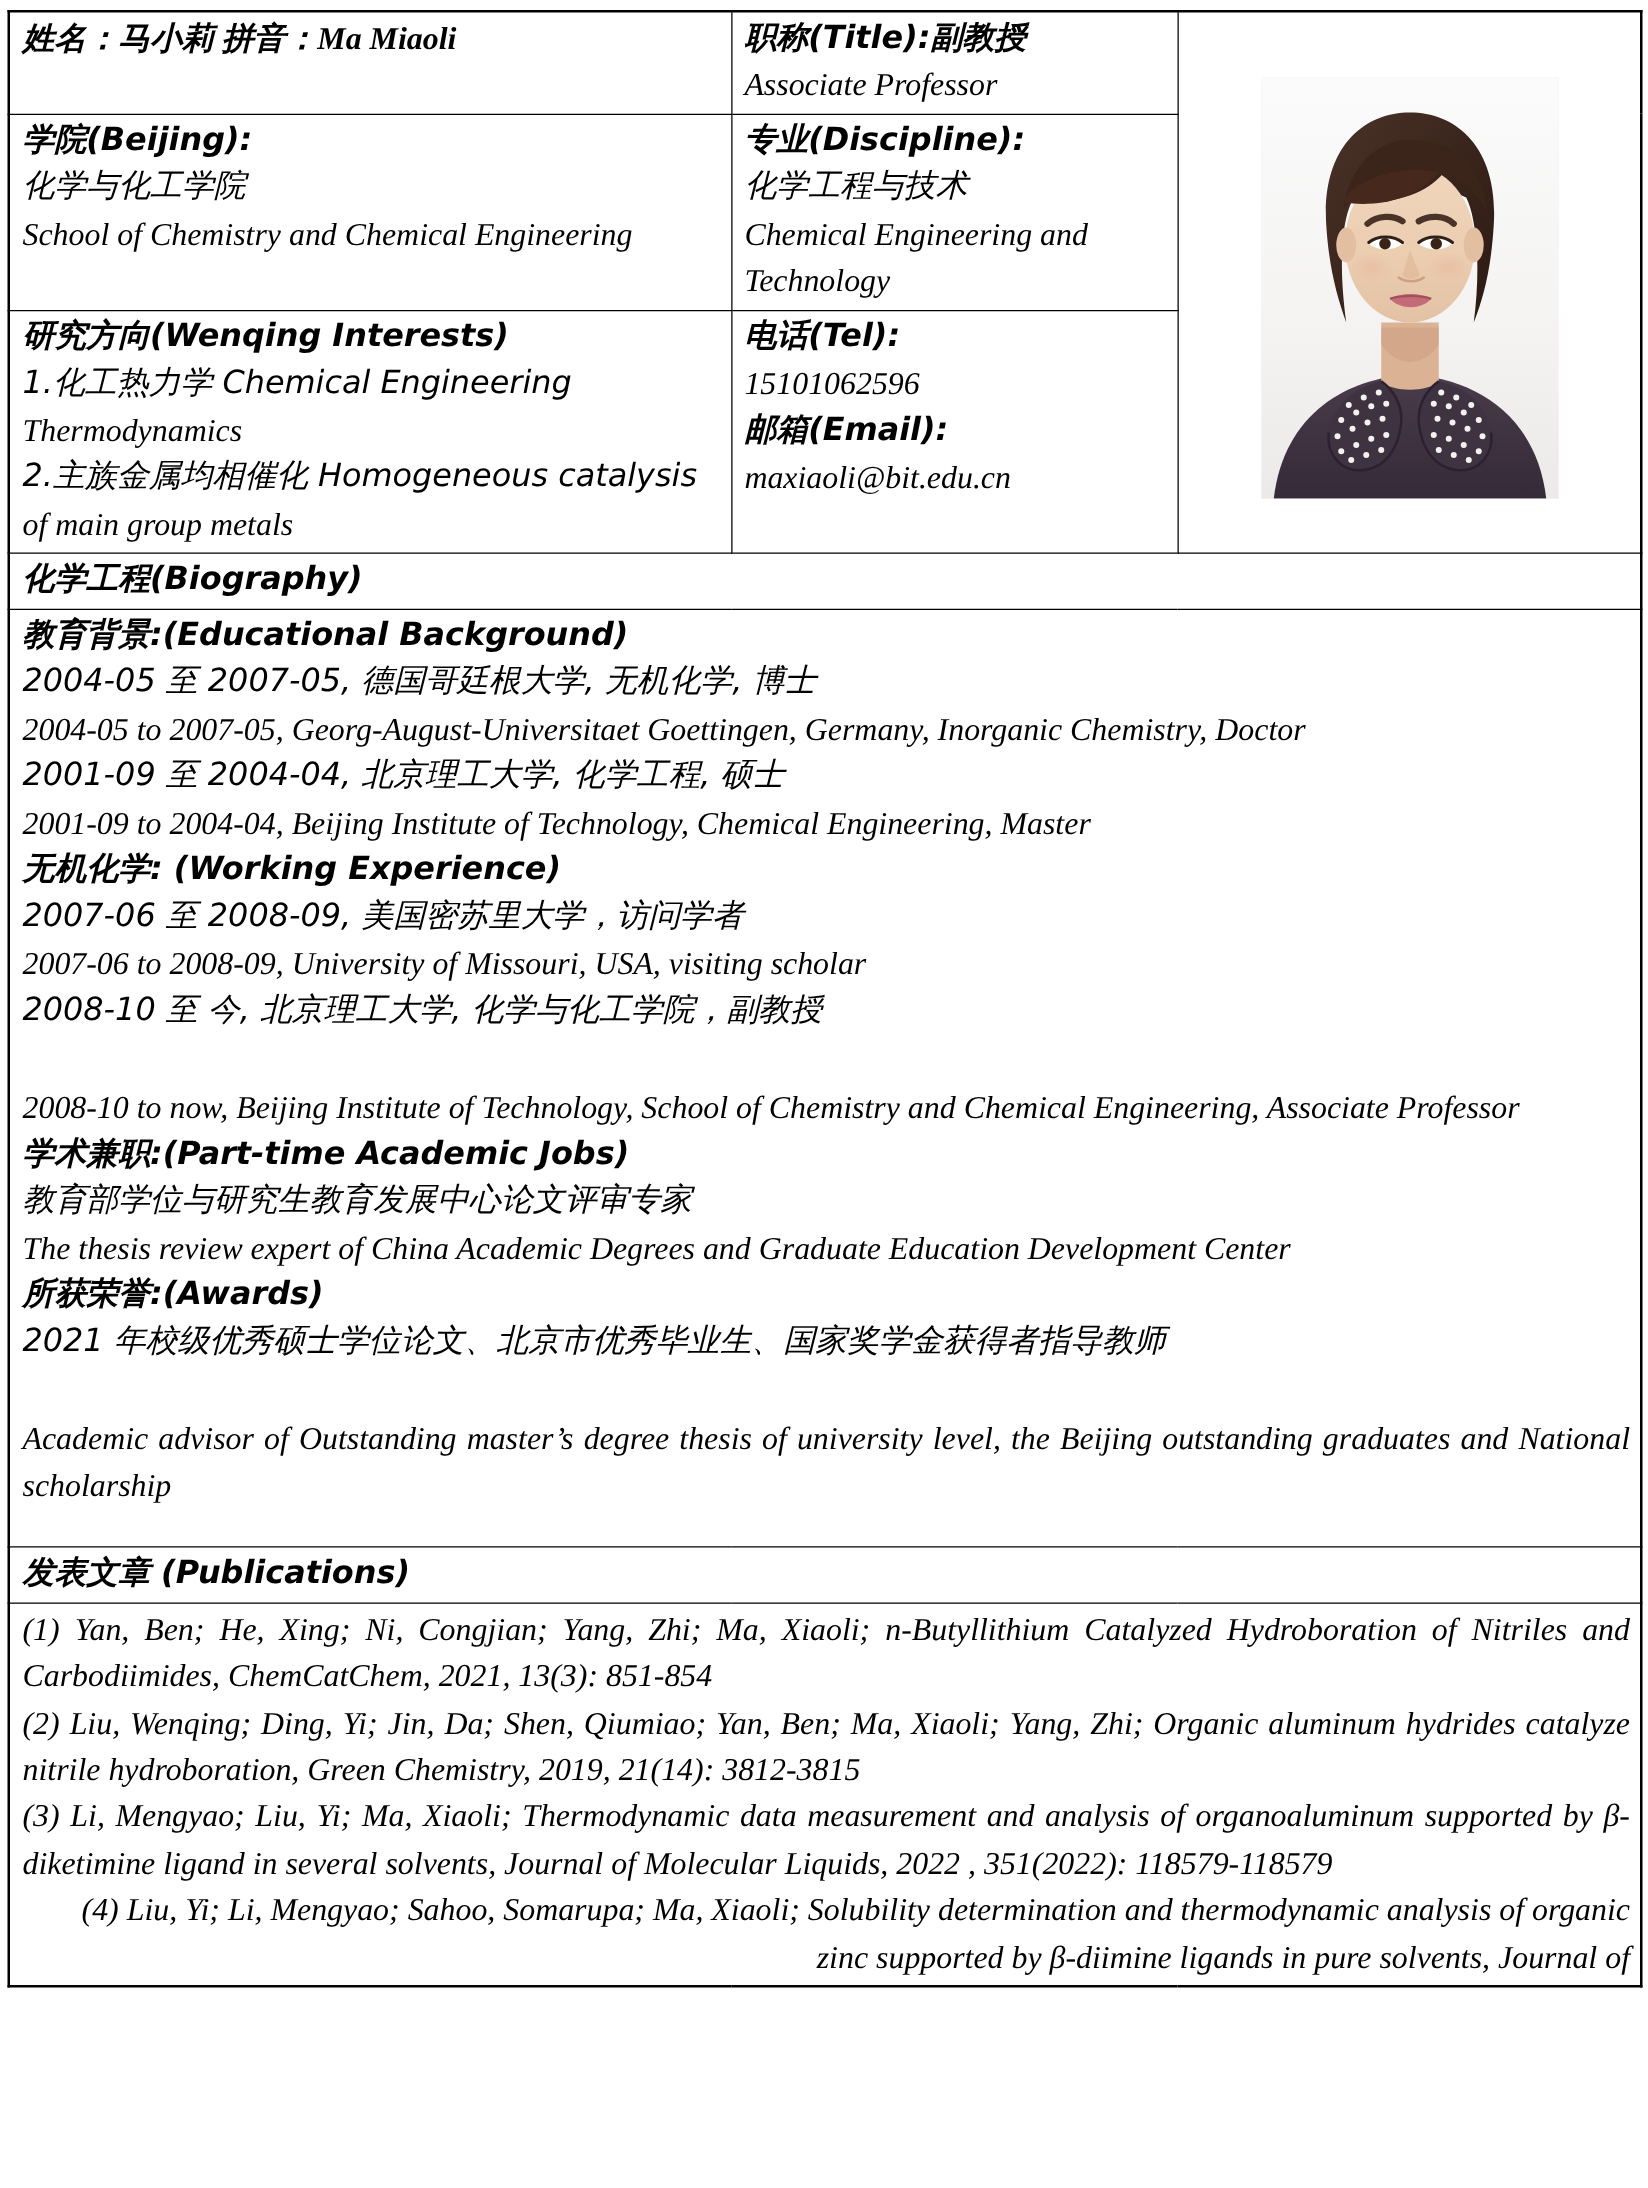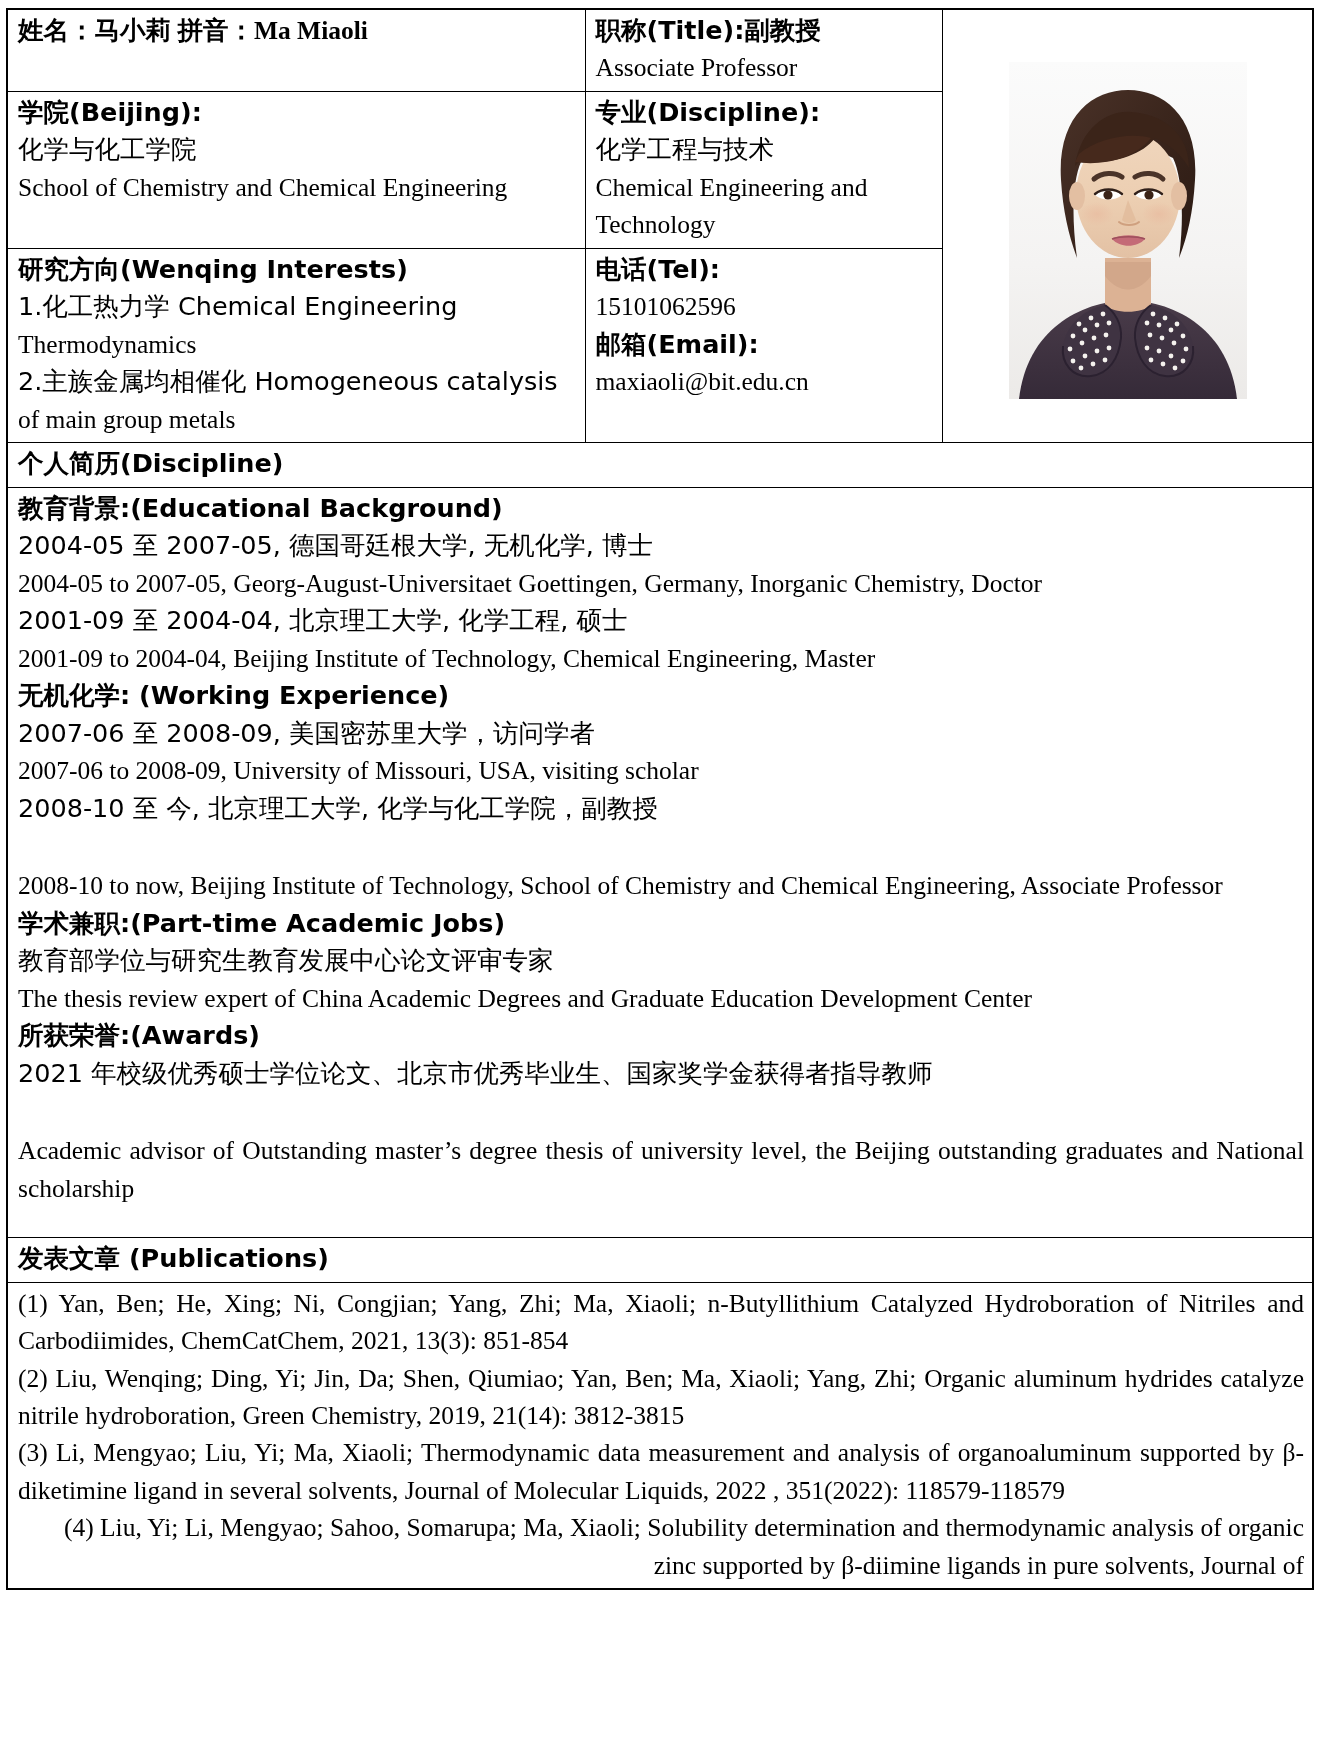--- a/index.html
+++ b/index.html
@@ -28,20 +28,21 @@
     border-collapse: collapse;
     table-layout: fixed;
     border: 2px solid #000;
   }
   table.cv td {
     border: 1px solid #000;
     vertical-align: top;
     padding: 2px 8px 4px 10px;
     font-size: 25.5px;
     line-height: 1.47;
+    font-style: italic;
   }
 
   
   .col-a { width: 578px; }
   .col-b { width: 357px; }
   .col-c { width: 371px; }
 
   .lbl {
     font-weight: bold;
   }
@@ -259,21 +260,21 @@
         </td>
         <td>
           <span class="line lbl cjk">电话(Tel):</span>
           <span class="line">15101062596</span>
           <span class="line lbl cjk">邮箱(Email):</span>
           <span class="line">maxiaoli@bit.edu.cn</span>
         </td>
       </tr>
 
       <tr>
-        <td colspan="3" class="section-head cjk">个人简历(Discipline)</td>
+        <td colspan="3" class="section-head cjk">化学工程(Biography)</td>
       </tr>
 
       <tr>
         <td colspan="3" class="body-cell">
           <span class="line lbl cjk">教育背景:(Educational Background)</span>
           <span class="line cjk">2004-05 至 2007-05, 德国哥廷根大学, 无机化学, 博士</span>
           <span class="line">2004-05 to 2007-05, Georg-August-Universitaet Goettingen, Germany, Inorganic Chemistry, Doctor</span>
           <span class="line cjk">2001-09 至 2004-04, 北京理工大学, 化学工程, 硕士</span>
           <span class="line">2001-09 to 2004-04, Beijing Institute of Technology, Chemical Engineering, Master</span>
 

